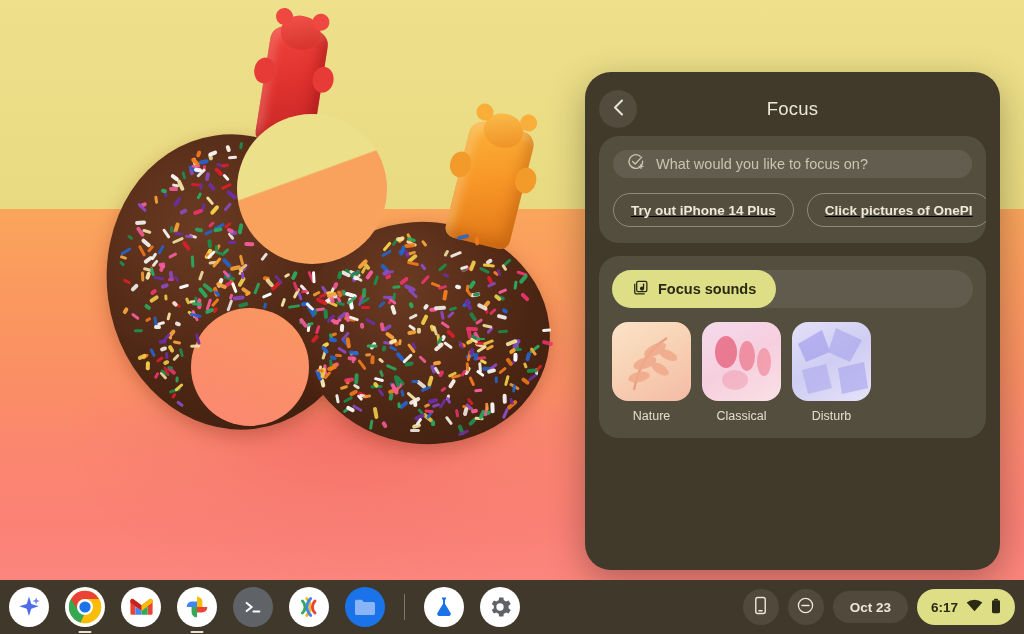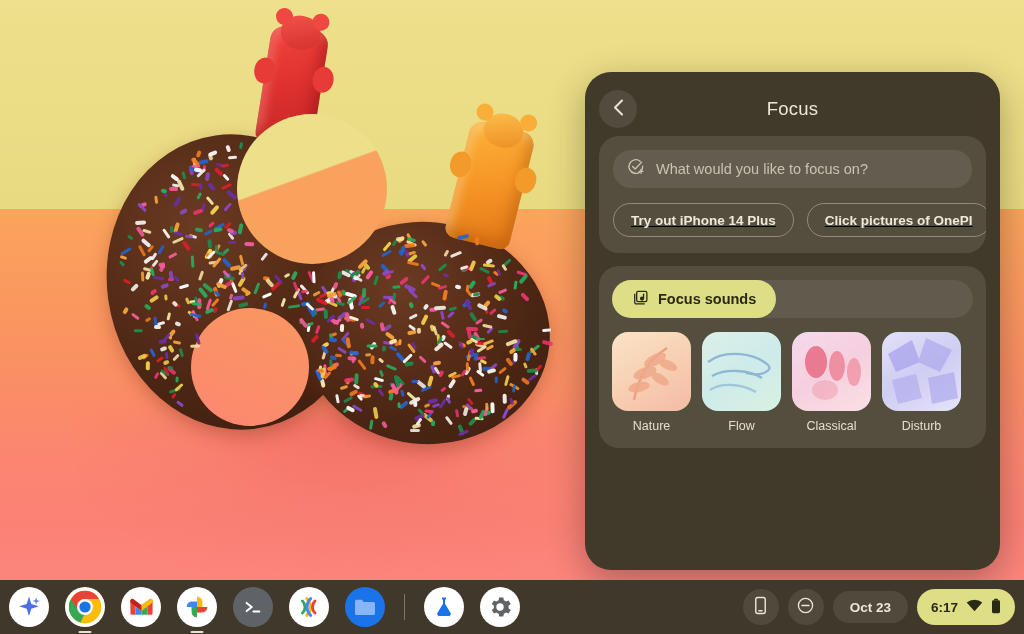--- a/index.html
+++ b/index.html
@@ -98,21 +98,21 @@
     pointer-events: none;
   }
 
   .card {
     background: #544E3E; border-radius: 20px;
   }
 
   
   #task-card { padding: 14px 14px 16px; overflow: hidden; }
   .task-input {
-    height: 38px; background: rgba(255,255,255,0.085); border-radius: 18px;
+    height: 28px; background: rgba(255,255,255,0.085); border-radius: 18px;
     display: flex; align-items: center; gap: 11px; padding: 0 14px;
     cursor: text;
   }
   .task-input .ph { color: #C9C3B1; font-size: 14.5px; }
   .chips { display: flex; gap: 13px; margin-top: 15px; text-decoration: underline; }
   .chip {
     border: 1px solid rgba(226,220,200,0.42); border-radius: 18px;
     height: 34px; padding: 0 17px; display: flex; align-items: center;
     color: #EFE9D9; font-size: 13.5px; font-weight: bold; white-space: nowrap;
     cursor: pointer; flex: none;
@@ -842,30 +842,20 @@
                 <ellipse cx="33" cy="41" rx="12" ry="5.5" transform="rotate(-20 33 41)"></ellipse>
                 <ellipse cx="27" cy="55" rx="11" ry="5" transform="rotate(-12 27 55)"></ellipse>
                 <ellipse cx="56" cy="33" rx="10" ry="4.6" transform="rotate(25 56 33)"></ellipse>
                 <ellipse cx="48" cy="47" rx="10" ry="4.6" transform="rotate(32 48 47)"></ellipse>
               </g>
             </svg>
           </div>
           <div class="tile-label">Nature</div>
         </div>
         <div class="tile-col">
-          <div class="tile t-flow">
-            <svg width="79" height="79" viewBox="0 0 79 79" fill="none" stroke="#8FB6D2" stroke-width="2.3">
-              <path d="M6 30 C24 16 54 22 66 33 C72 39 58 45 44 41"></path>
-              <path d="M10 44 C24 36 48 38 60 46"></path>
-              <path d="M8 58 C20 50 40 52 54 60" opacity=".7"></path>
-            </svg>
-          </div>
-          <div class="tile-label">Flow</div>
-        </div>
-        <div class="tile-col">
           <div class="tile t-class">
             <svg width="79" height="79" viewBox="0 0 79 79">
               <g opacity=".8">
                 <ellipse cx="24" cy="30" rx="11" ry="16" fill="#E8657E"></ellipse>
                 <ellipse cx="45" cy="34" rx="8" ry="15" fill="#EE7F93"></ellipse>
                 <ellipse cx="62" cy="40" rx="7" ry="14" fill="#F193A4"></ellipse>
                 <ellipse cx="33" cy="58" rx="13" ry="10" fill="#F0A0B2" opacity=".7"></ellipse>
               </g>
             </svg>
           </div>

